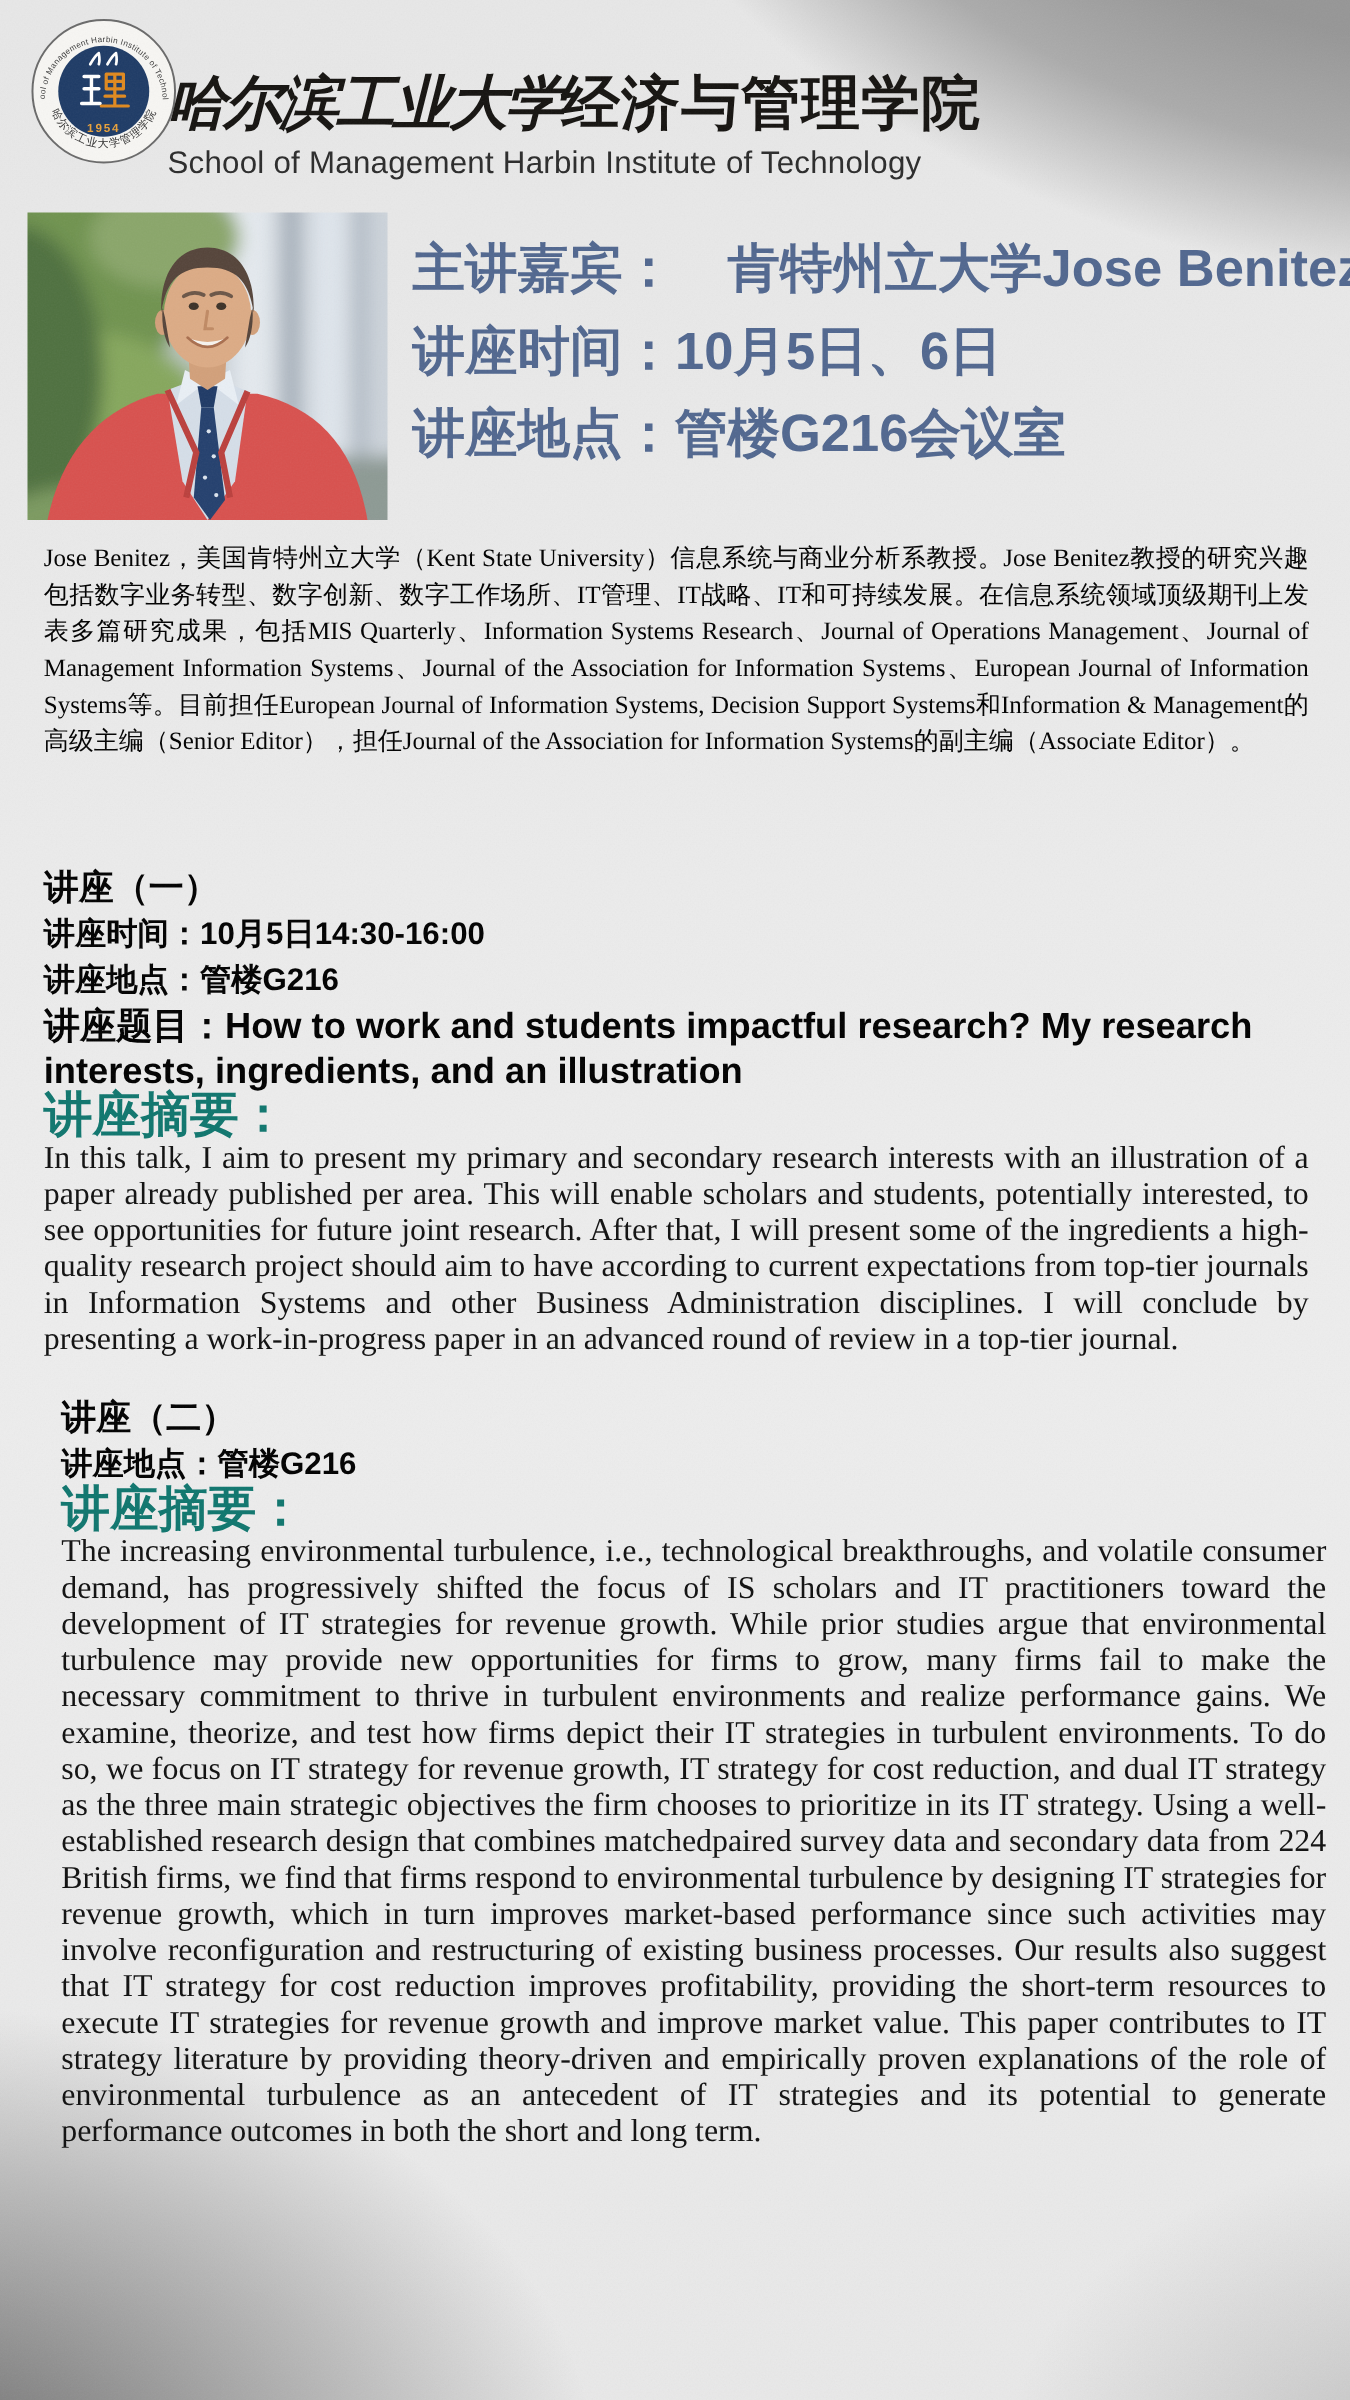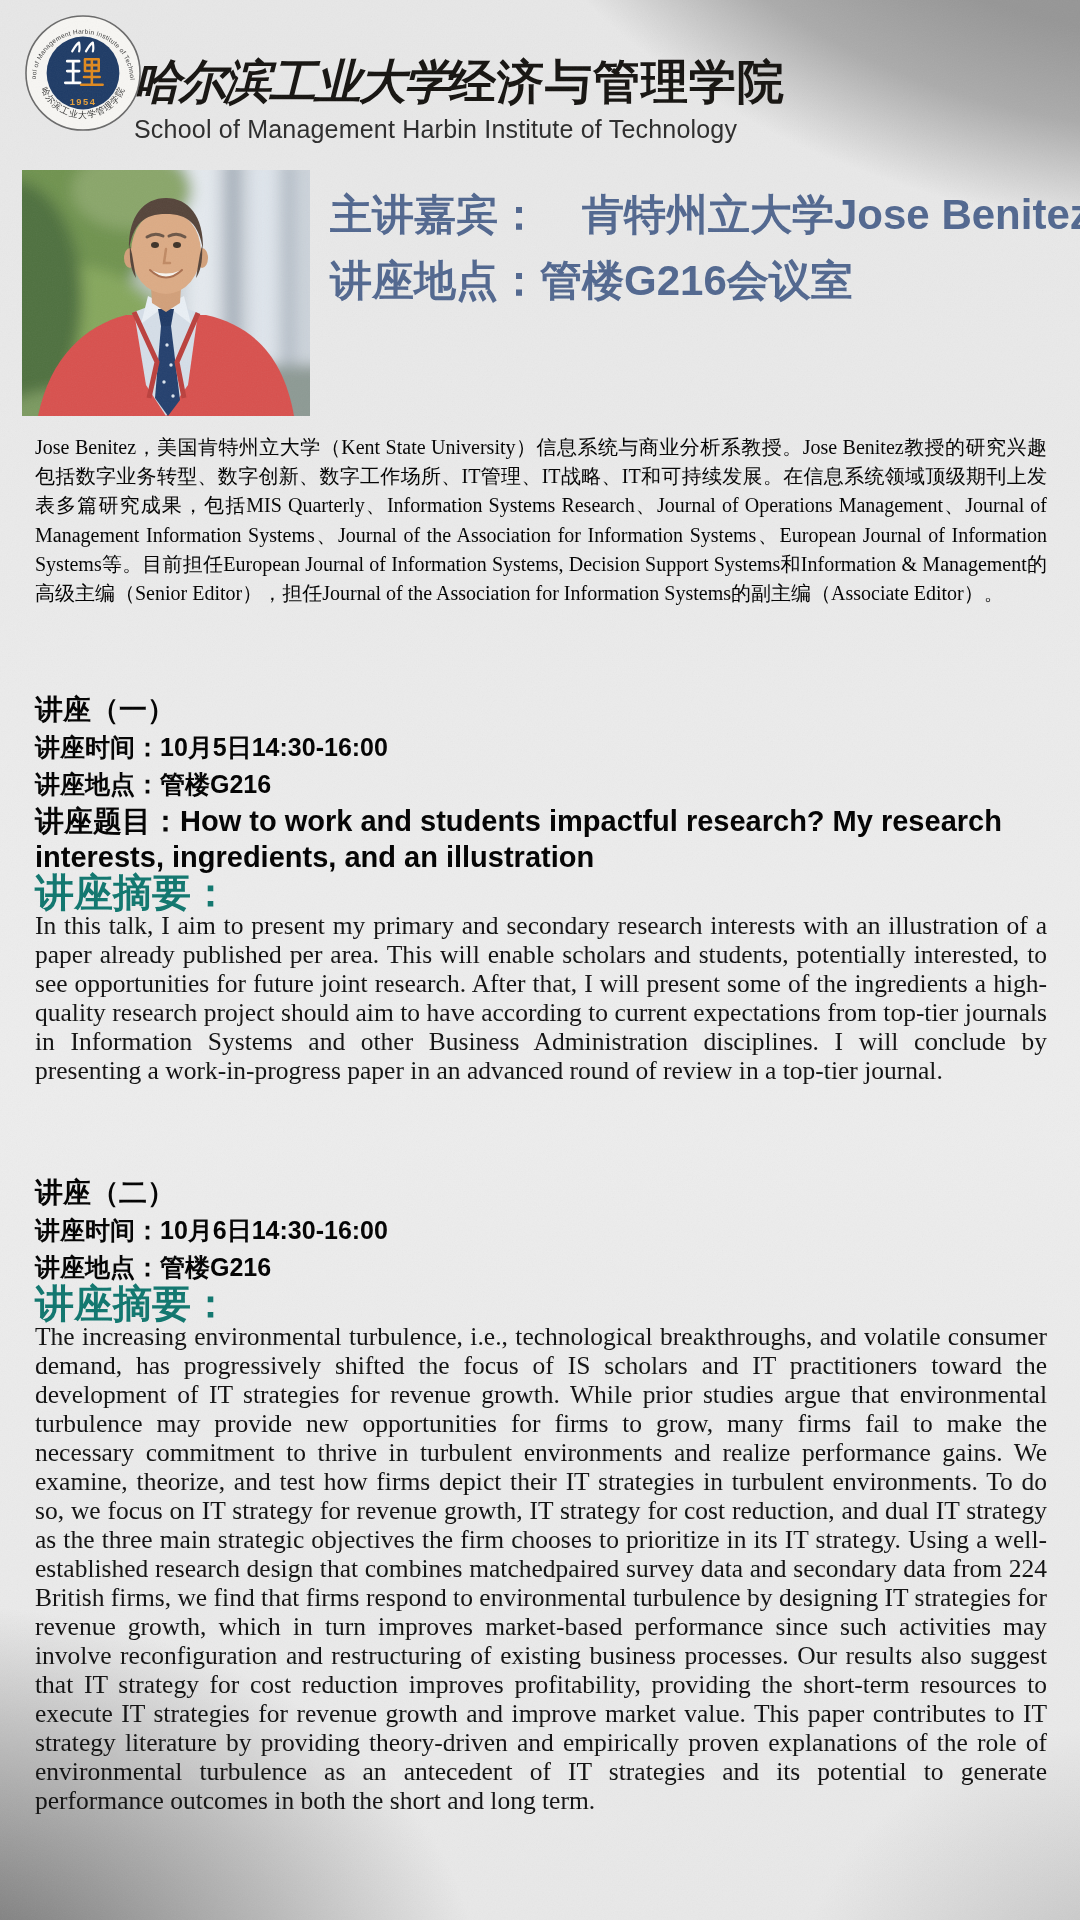--- a/index.html
+++ b/index.html
@@ -40,21 +40,21 @@
 
   
   .bio {
     position: absolute; left: 35px; top: 433px; width: 1012px;
     font-family: "Liberation Serif", serif;
     font-size: 20px; line-height: 29.2px; text-align: justify; color: #000000;
     margin: 0;
   }
   .section { position: absolute; left: 35px; width: 1012px; }
   .sec-1 { top: 691px; }
-  .sec-2 { top: 1174px; }
+  .sec-2 { top: 1115px; margin-left: 14px; }
   .sec-heading { font-size: 28px; font-weight: bold; color: #000; line-height: 38px; }
   .sec-line { font-size: 25px; font-weight: bold; color: #000; line-height: 37px; }
   .sec-title { font-size: 29px; font-weight: bold; color: #000; line-height: 36px; }
   .sec-abs-label { font-size: 39px; font-weight: bold; color: #0f766e; line-height: 35px; }
   .sec-abstract {
     font-family: "Liberation Serif", serif;
     font-size: 25.5px; line-height: 29px; text-align: justify; color: #101010;
     margin: 1px 0 0 0;
   }
 </style>
@@ -148,37 +148,37 @@
           <path d="M144 79 L142 93 L148 93" stroke="#c08a64" stroke-width="2.5" fill="none" stroke-linecap="round"></path>
           <path d="M128 100 Q144 115 160 100 Q144 107 128 100 Z" fill="#f7f4ef"></path>
           <path d="M128 100 Q144 115 160 100" stroke="#a96f4f" stroke-width="2" fill="none" stroke-linecap="round"></path>
         </g>
       </g>
     </svg>
   </div>
 
   <div class="hero-lines">
     <div class="hero-line"><span>主讲嘉宾：</span><span>　肯特州立大学Jose Benitez</span></div>
+    <div class="hero-line"><span>讲座时间：</span><span>10月5日、6日</span></div>
     <div class="hero-line"><span>讲座地点：</span><span>管楼G216会议室</span></div>
   </div>
 
   <p class="bio">Jose Benitez，美国肯特州立大学（Kent State University）信息系统与商业分析系教授。Jose Benitez教授的研究兴趣包括数字业务转型、数字创新、数字工作场所、IT管理、IT战略、IT和可持续发展。在信息系统领域顶级期刊上发表多篇研究成果，包括MIS Quarterly、Information Systems Research、Journal of Operations Management、Journal of Management Information Systems、Journal of the Association for Information Systems、European Journal of Information Systems等。目前担任European Journal of Information Systems, Decision Support Systems和Information &amp; Management的高级主编（Senior Editor），担任Journal of the Association for Information Systems的副主编（Associate Editor）。</p>
 
   <div class="section sec-1">
     <div class="sec-heading">讲座（一）</div>
     <div class="sec-line"><span>讲座时间：</span><span>10月5日14:30-16:00</span></div>
     <div class="sec-line"><span>讲座地点：</span><span>管楼G216</span></div>
     <div class="sec-title"><span>讲座题目：</span><span>How to work and students impactful research? My research interests, ingredients, and an illustration</span></div>
     <div class="sec-abs-label">讲座摘要：</div>
     <p class="sec-abstract">In this talk, I aim to present my primary and secondary research interests with an illustration of a paper already published per area. This will enable scholars and students, potentially interested, to see opportunities for future joint research. After that, I will present some of the ingredients a high-quality research project should aim to have according to current expectations from top-tier journals in Information Systems and other Business Administration disciplines. I will conclude by presenting a work-in-progress paper in an advanced round of review in a top-tier journal.</p>
   </div>
 
   <div class="section sec-2">
     <div class="sec-heading">讲座（二）</div>
-    <div class="sec-line"><span>讲座时间：</span><span>10月6日14:30-16:00</span></div>
     <div class="sec-line"><span>讲座地点：</span><span>管楼G216</span></div>
     <div class="sec-abs-label">讲座摘要：</div>
     <p class="sec-abstract">The increasing environmental turbulence, i.e., technological breakthroughs, and volatile consumer demand, has progressively shifted the focus of IS scholars and IT practitioners toward the development of IT strategies for revenue growth. While prior studies argue that environmental turbulence may provide new opportunities for firms to grow, many firms fail to make the necessary commitment to thrive in turbulent environments and realize performance gains. We examine, theorize, and test how firms depict their IT strategies in turbulent environments. To do so, we focus on IT strategy for revenue growth, IT strategy for cost reduction, and dual IT strategy as the three main strategic objectives the firm chooses to prioritize in its IT strategy. Using a well-established research design that combines matchedpaired survey data and secondary data from 224 British firms, we find that firms respond to environmental turbulence by designing IT strategies for revenue growth, which in turn improves market-based performance since such activities may involve reconfiguration and restructuring of existing business processes. Our results also suggest that IT strategy for cost reduction improves profitability, providing the short-term resources to execute IT strategies for revenue growth and improve market value. This paper contributes to IT strategy literature by providing theory-driven and empirically proven explanations of the role of environmental turbulence as an antecedent of IT strategies and its potential to generate performance outcomes in both the short and long term.</p>
   </div>
 
 </div>
 
 <svg class="grain" width="1080" height="1920">
   <filter id="noiseF">
     <feTurbulence type="fractalNoise" baseFrequency="0.8" numOctaves="2" stitchTiles="stitch"></feTurbulence>

